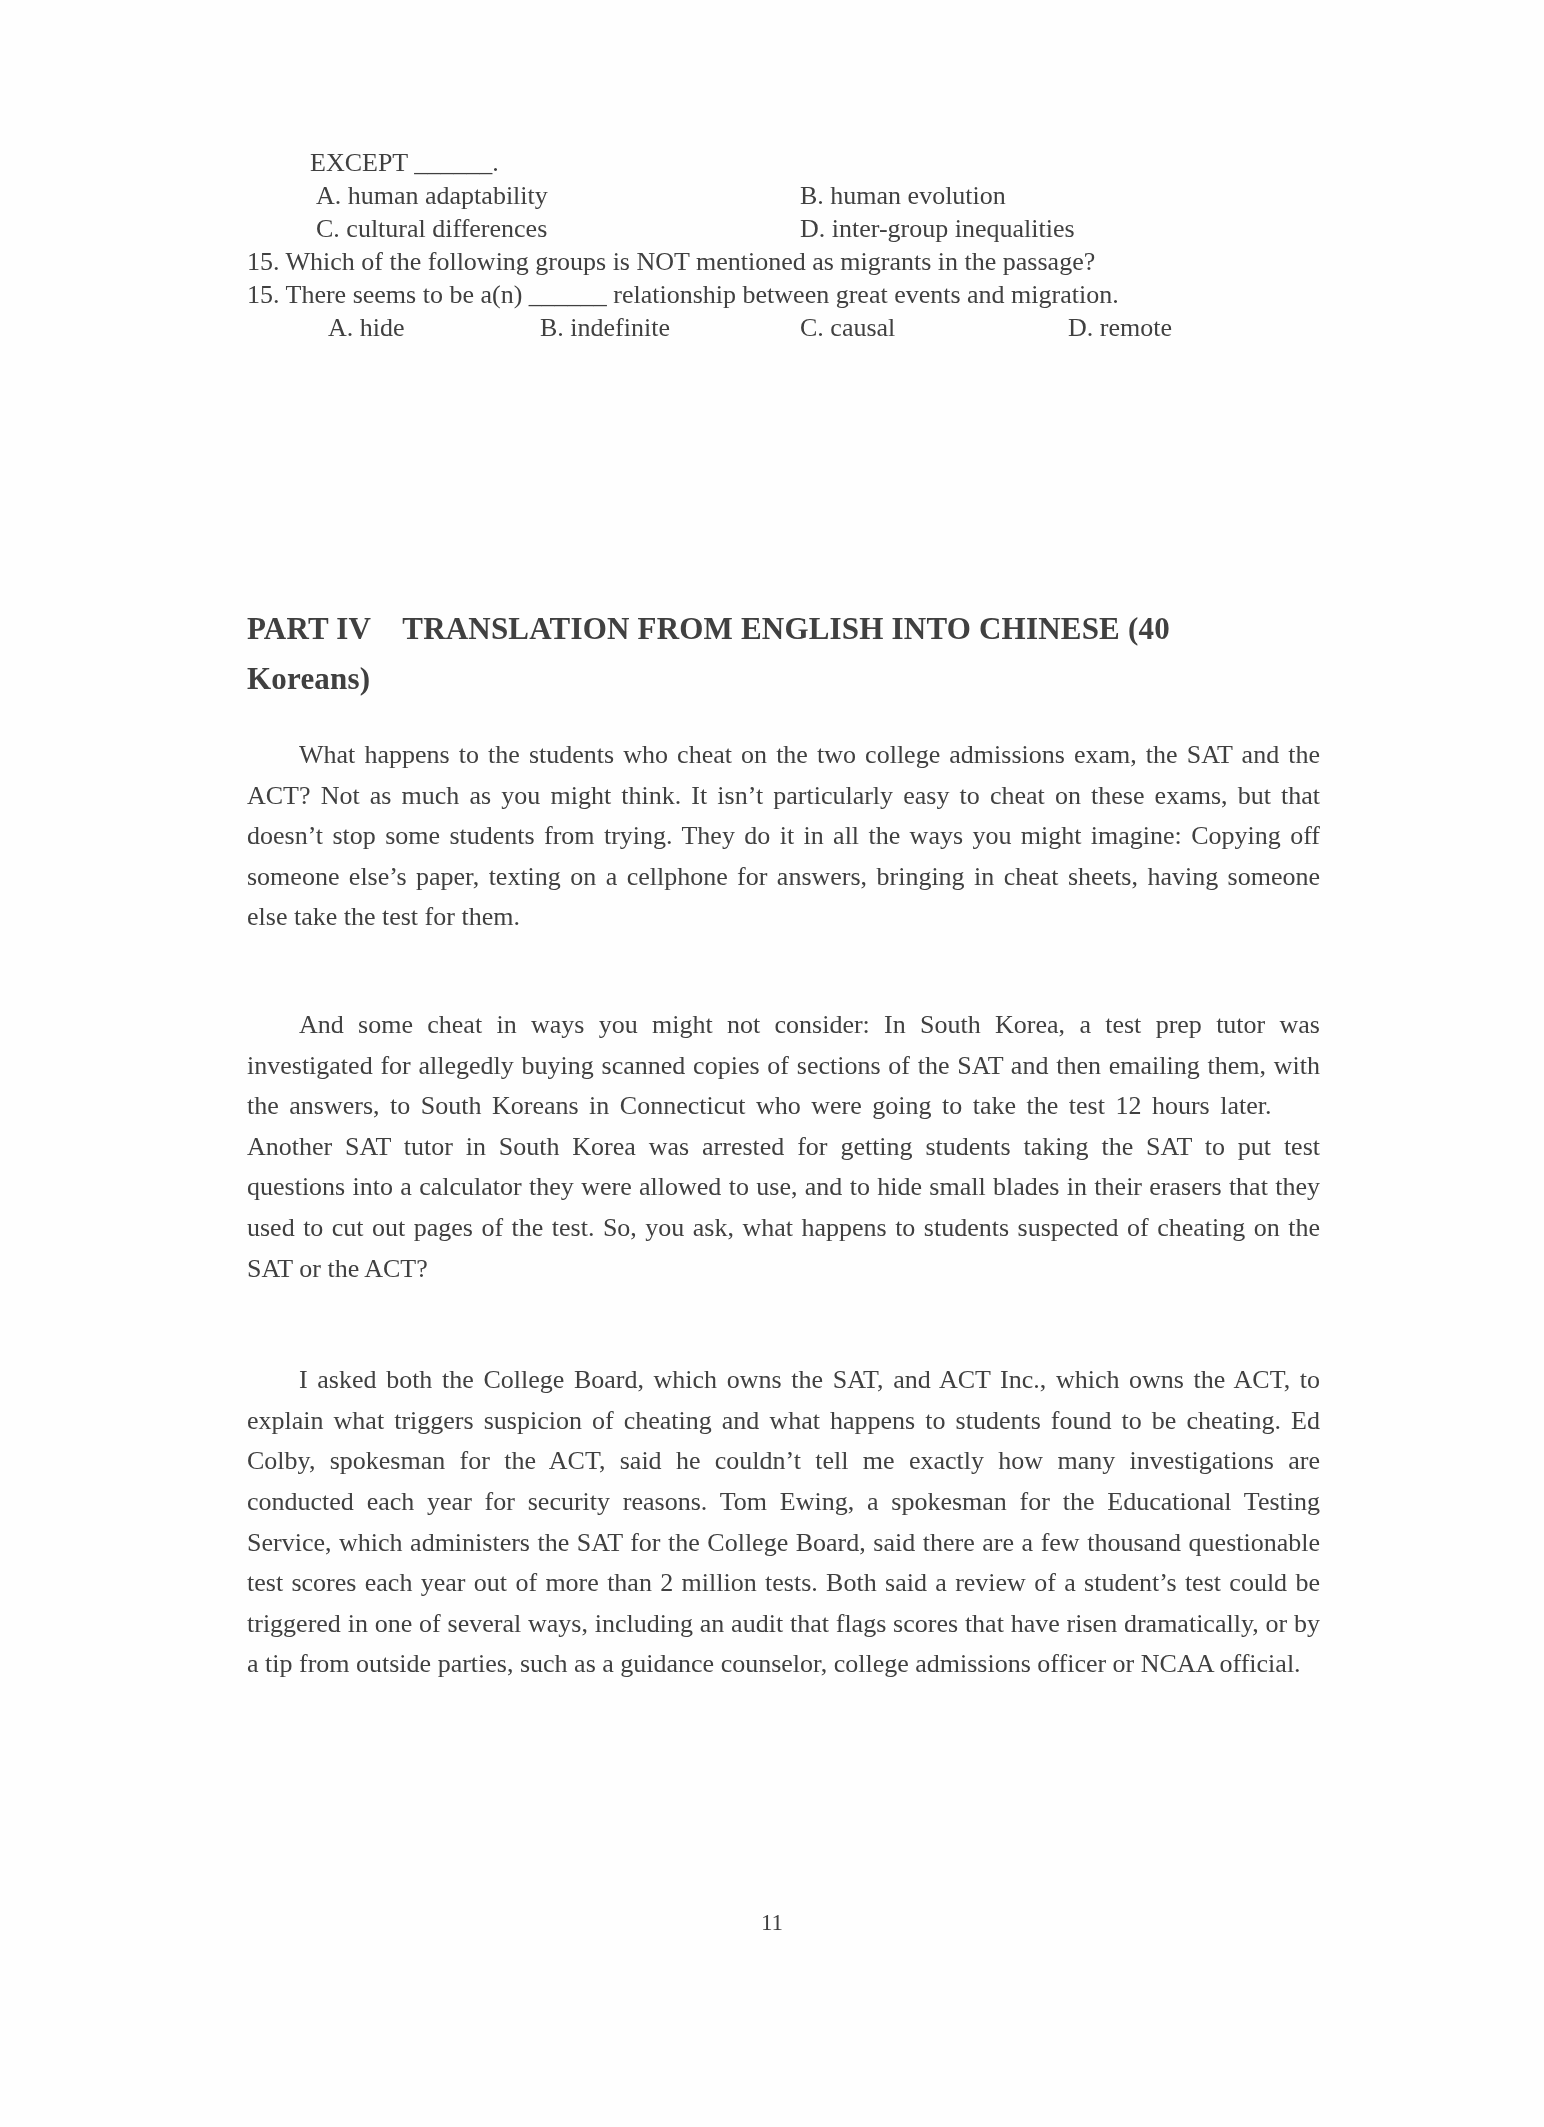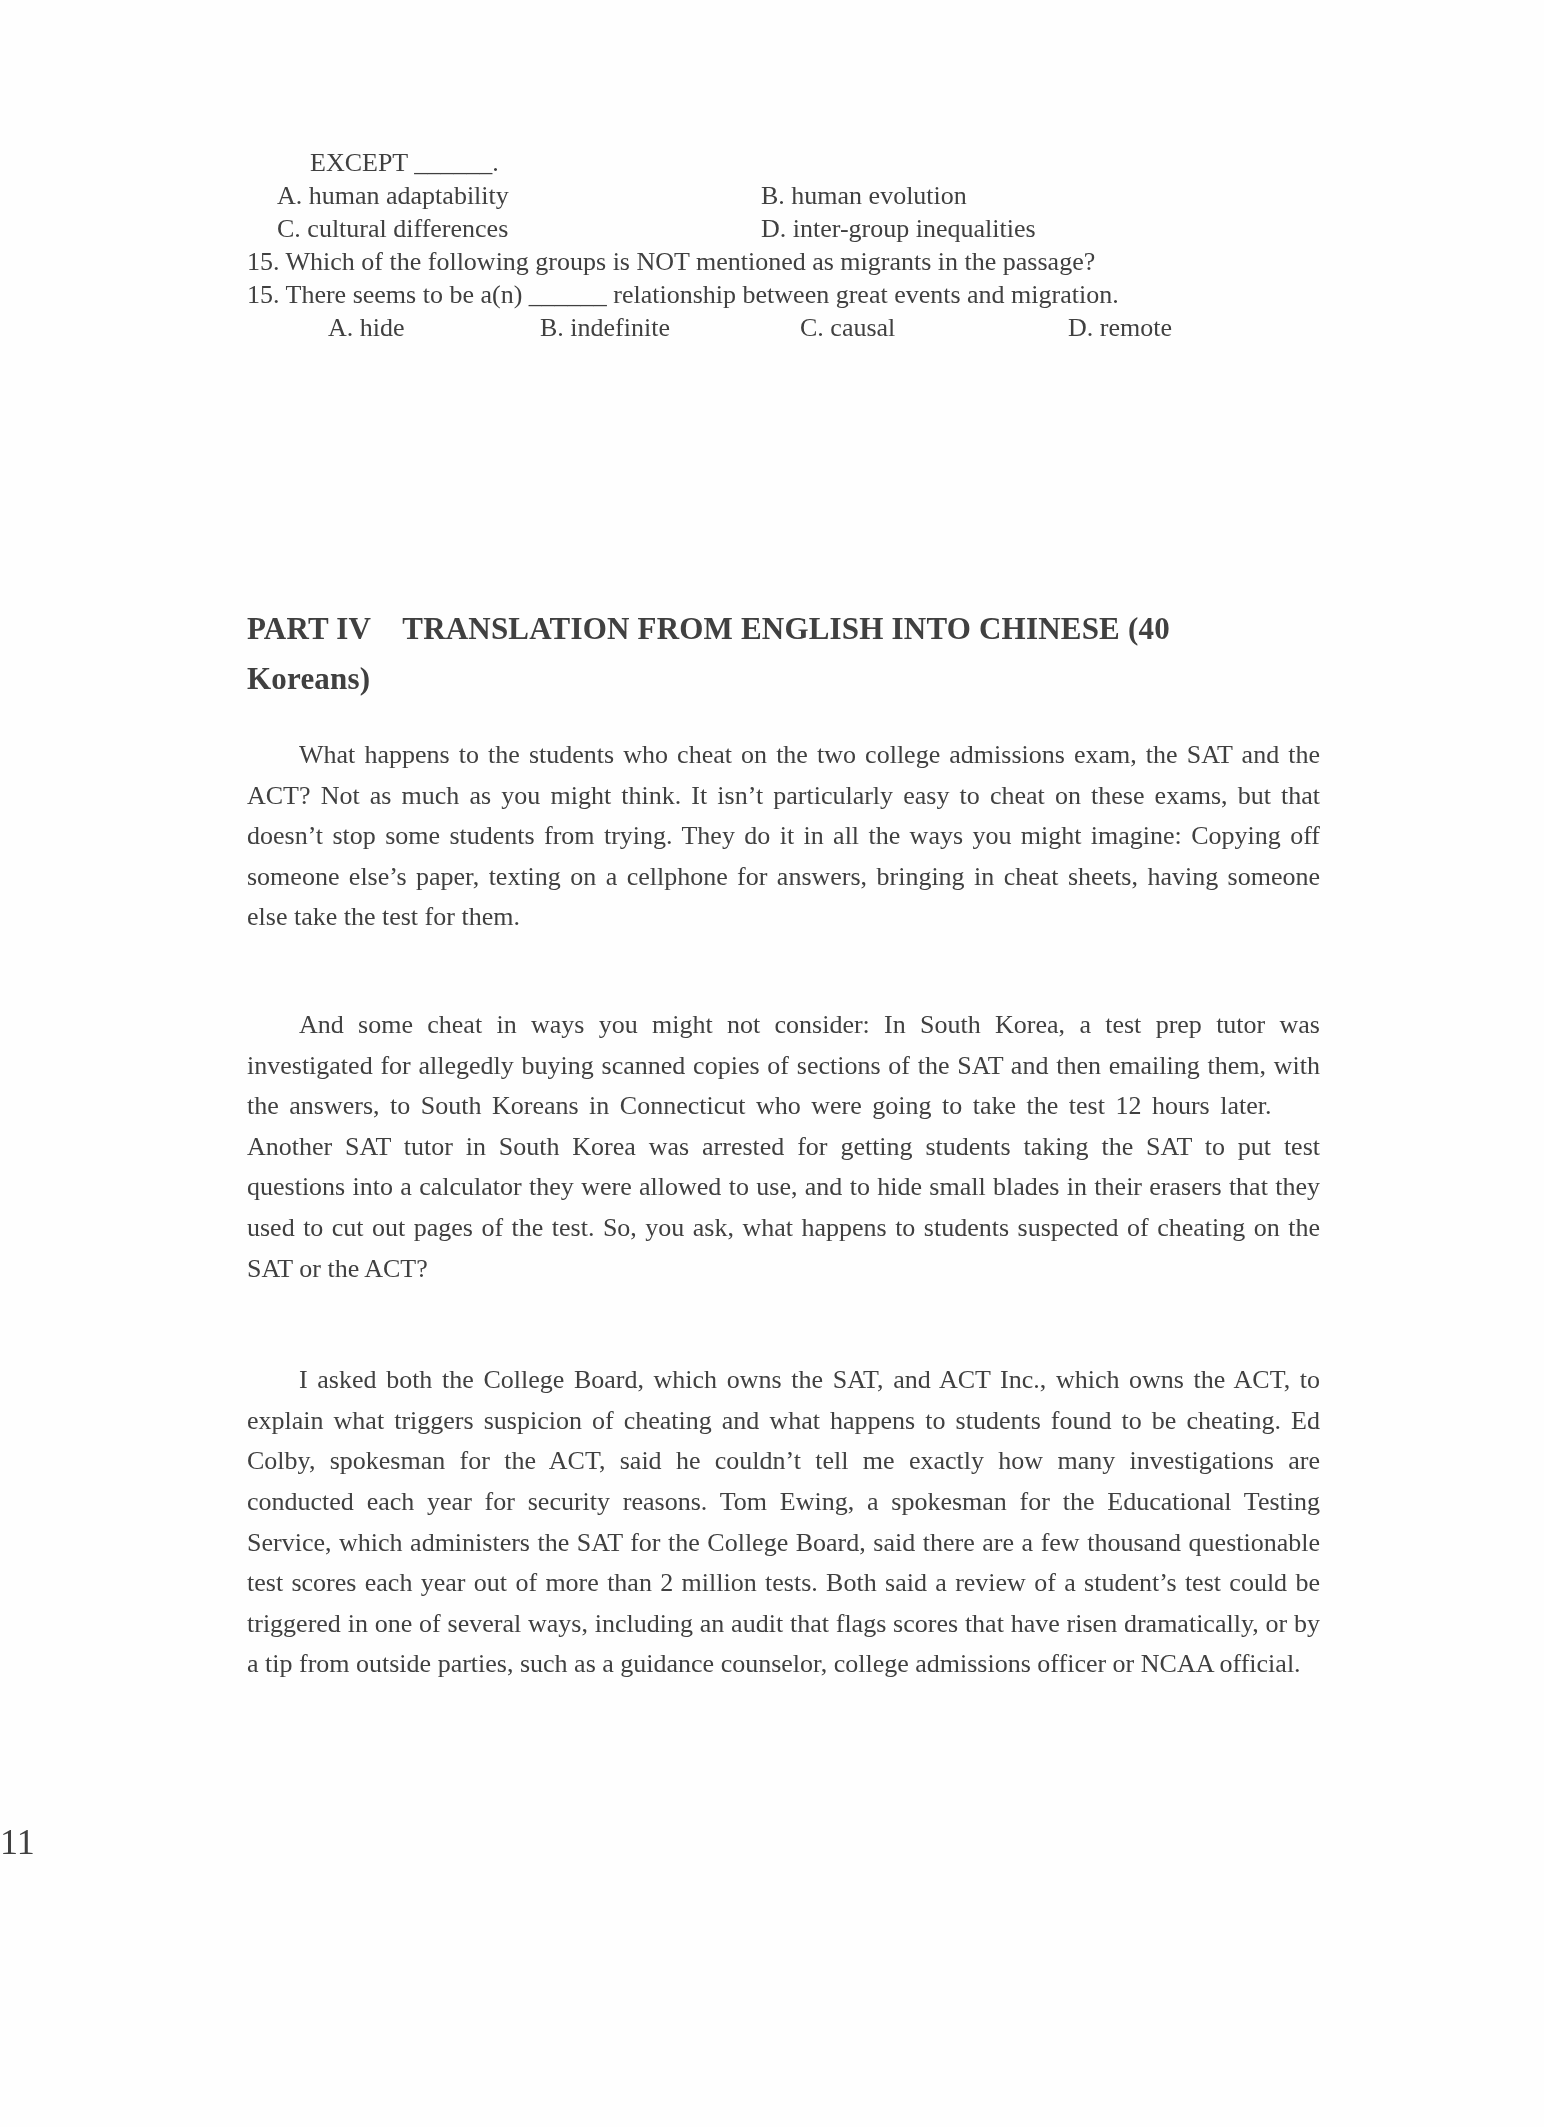--- a/index.html
+++ b/index.html
@@ -12,21 +12,21 @@
     color: #404040;
     overflow: hidden;
   }
   .content {
     padding: 146px 224px 0 247px;
   }
   
   .qblock { font-size: 26px; line-height: 33px; }
   .qline { white-space: nowrap; }
   .indent-stem { margin-left: 63px; }
-  .optrow2 { display: flex; margin-left: 30px; }
+  .optrow2 { display: flex; margin-left: 69px; }
   .optrow2 .col1 { width: 484px; flex: 0 0 auto; }
   .optrow2 .col2 { flex: 1 1 auto; }
   .optrow4 { display: flex; margin-left: 81px; }
   .optrow4 .oc1 { width: 212px; flex: 0 0 auto; }
   .optrow4 .oc2 { width: 260px; flex: 0 0 auto; }
   .optrow4 .oc3 { width: 268px; flex: 0 0 auto; }
   .optrow4 .oc4 { flex: 1 1 auto; }
   
   .heading {
     margin-top: 260px;
@@ -42,24 +42,25 @@
     text-align: justify;
     text-indent: 52px;
     margin: 0;
   }
   .para-first { margin-top: 31px; }
   .para-gap1 { margin-top: 67px; }
   .para-gap2 { margin-top: 71px; }
   
   .footer {
     position: absolute;
-    top: 1826px;
+    top: 1906px;
     left: 0;
     right: 0;
-    font-size: 36px;
+    text-align: center;
+    font-size: 23px;
     line-height: 33px;
   }
 </style>
 </head>
 <body>
 
 <div class="page">
   <div class="content">
 
     <div class="qblock">

